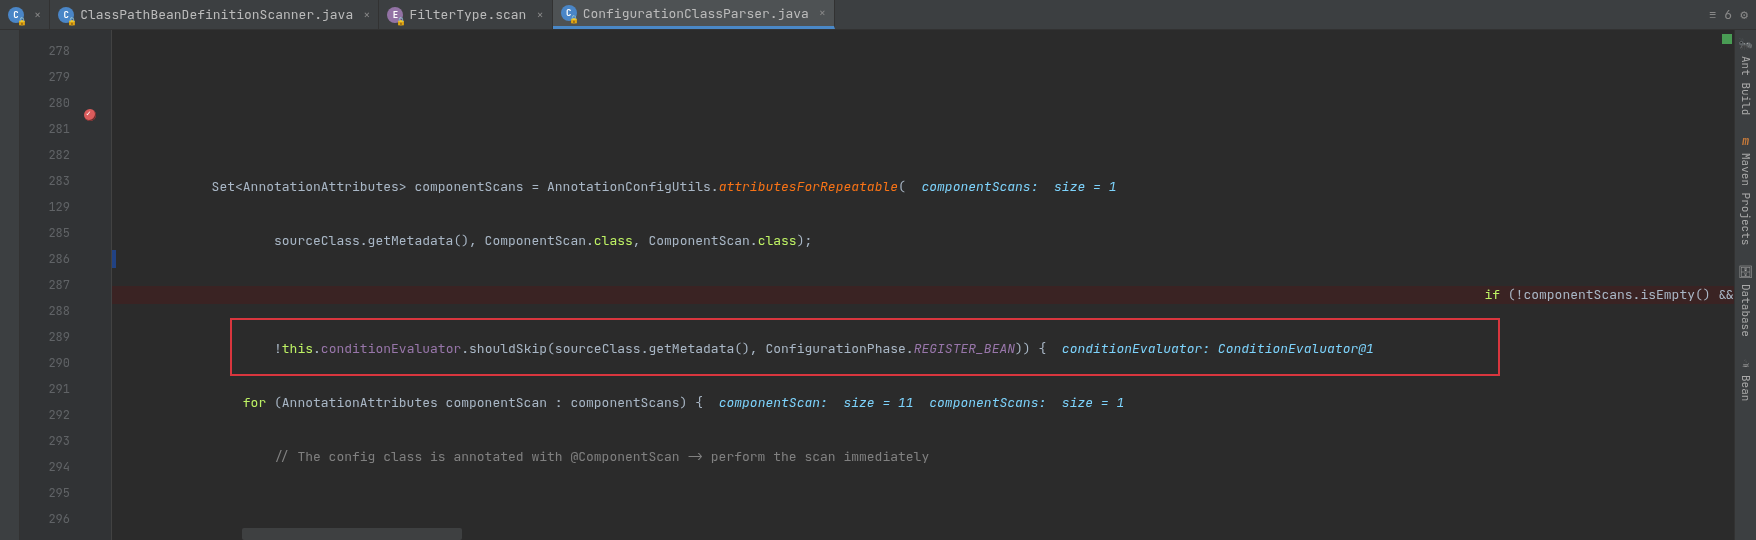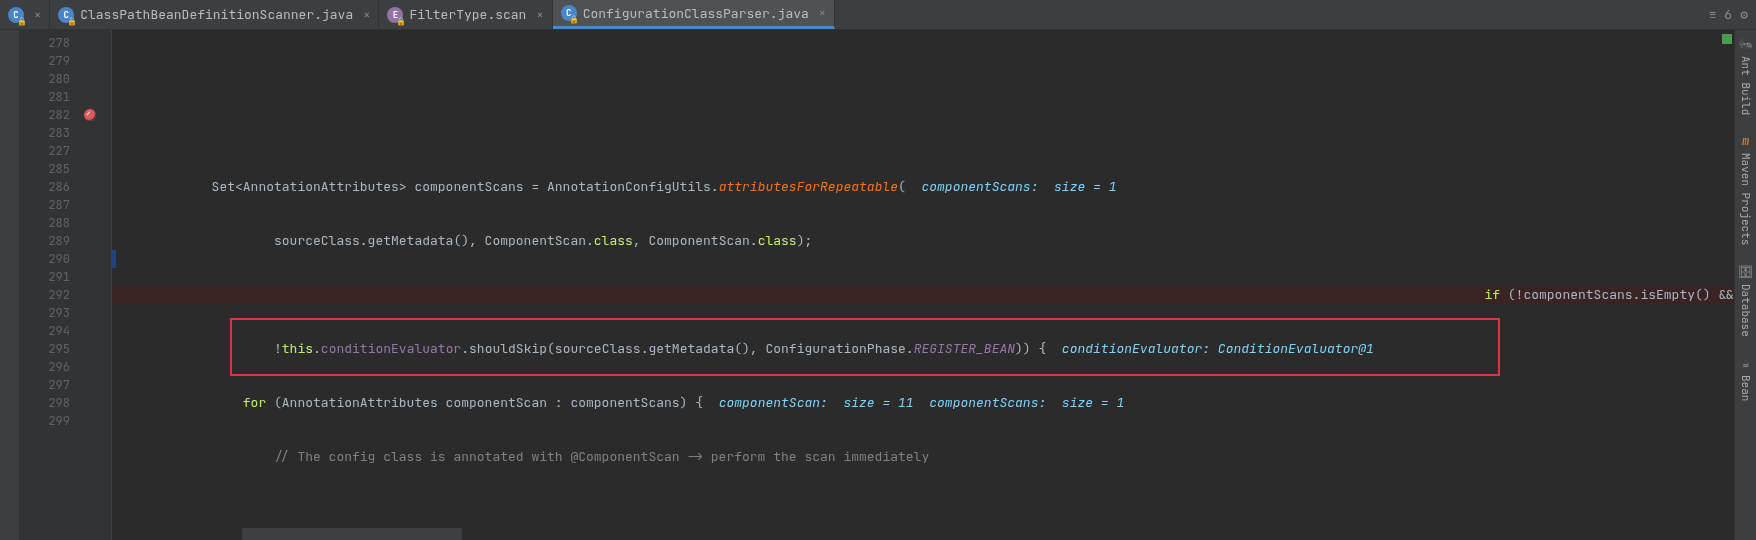--- a/index.html
+++ b/index.html
@@ -86,21 +86,21 @@
     width: 60px;
     background: #313335;
     color: #606366;
     text-align: right;
     padding-right: 10px;
     font-size: 12px;
     line-height: 18px;
     padding-top: 4px;
     user-select: none;
   }
-  .gutter .ln { height: 18px; }
+  .gutter .ln { height: 18px; margin-top: 8px; }
   .breakpoint-col {
     width: 20px;
     background: #313335;
     padding-top: 4px;
   }
   .breakpoint-col .bp {
     height: 18px;
     display: flex;
     align-items: center;
     justify-content: center;
@@ -230,21 +230,21 @@
   <div class="left-stripe"></div>
 
   <div class="editor-wrap">
     <div class="gutter">
       <div class="ln">278</div>
       <div class="ln">279</div>
       <div class="ln">280</div>
       <div class="ln">281</div>
       <div class="ln">282</div>
       <div class="ln">283</div>
-      <div class="ln">227</div>
+      <div class="ln">129</div>
       <div class="ln">285</div>
       <div class="ln">286</div>
       <div class="ln">287</div>
       <div class="ln">288</div>
       <div class="ln">289</div>
       <div class="ln">290</div>
       <div class="ln">291</div>
       <div class="ln">292</div>
       <div class="ln">293</div>
       <div class="ln">294</div>

